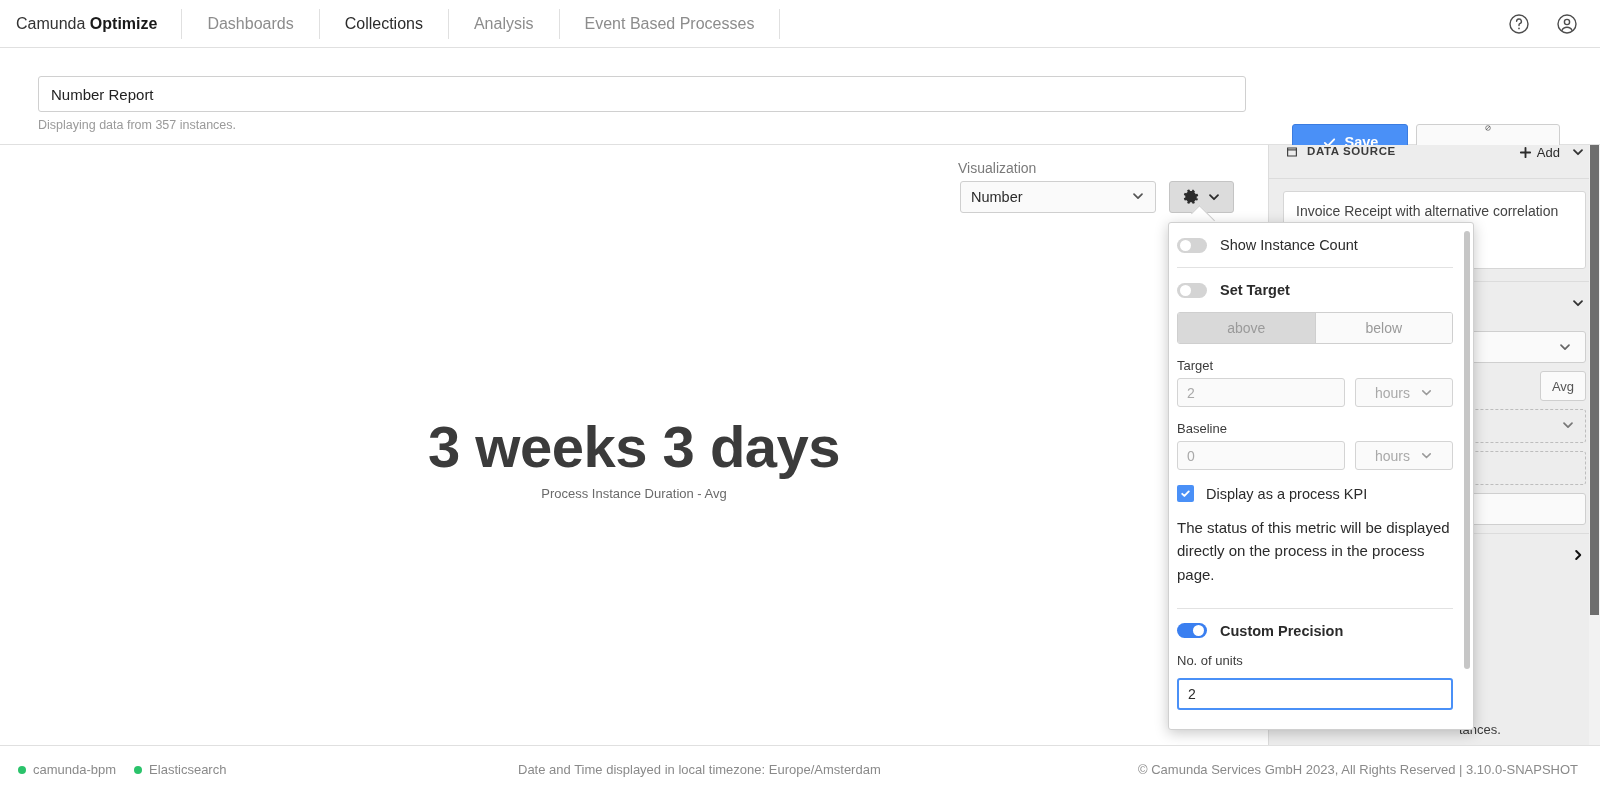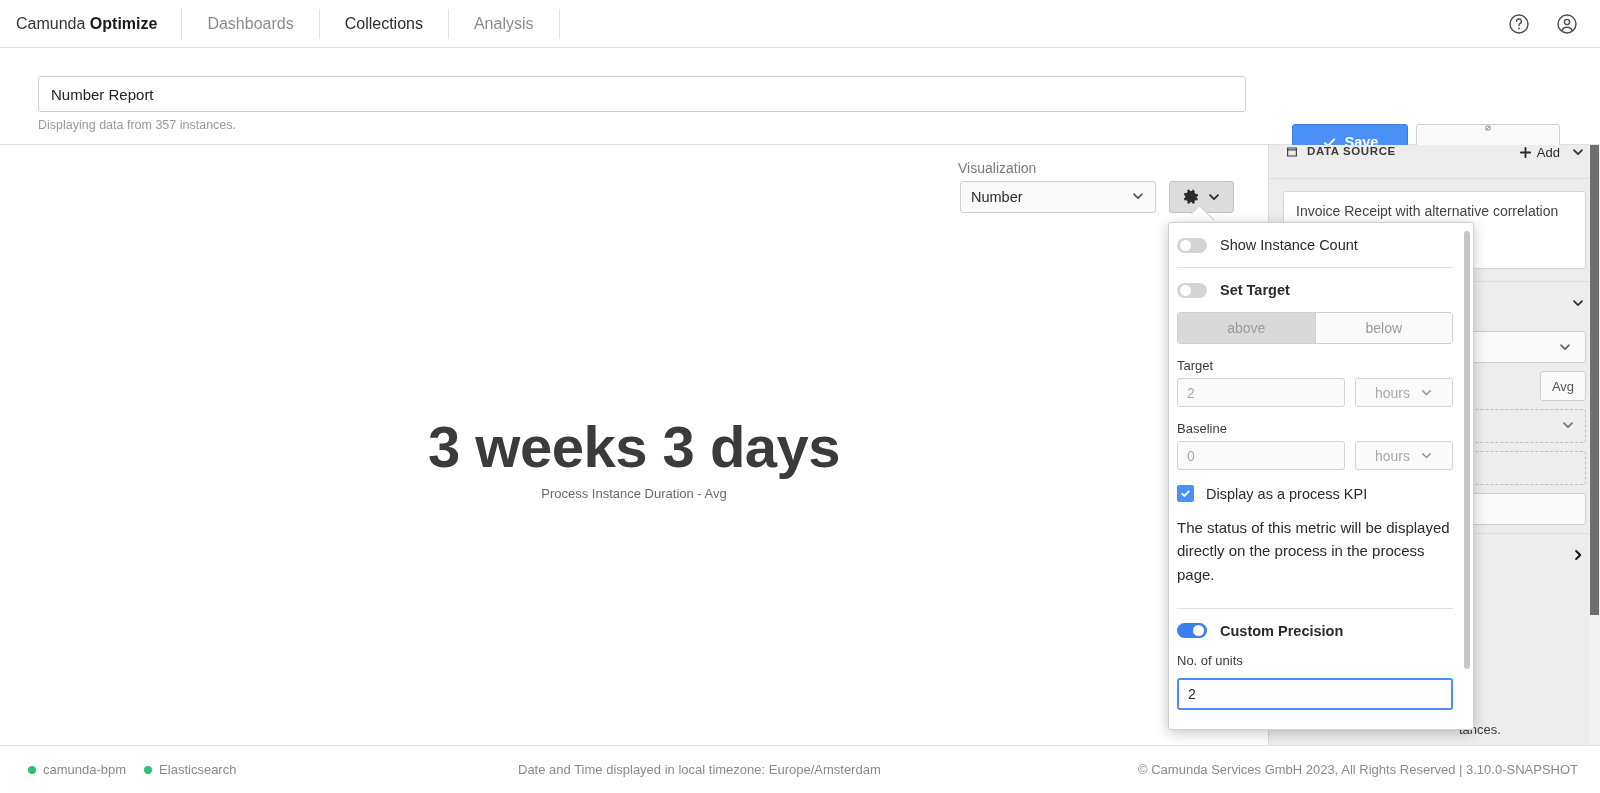--- a/index.html
+++ b/index.html
@@ -208,39 +208,40 @@
     position: absolute; right: 3px; top: 8px; width: 6px; height: 490px;
   }
   .pop-scroll .thumb { position: absolute; left: 0; top: 0; width: 6px; height: 438px; background: #c6c6c6; border-radius: 3px; }
 
   
   .footer {
     position: absolute; bottom: 0; left: 0; width: 1600px; height: 48px;
     background: #fff; border-top: 1px solid #e0e0e0;
     display: flex; align-items: center; font-size: 13px; color: #8a8a8a;
   }
-  .f-left { display: flex; align-items: center; gap: 18px; padding-left: 28px; }
+  .f-left { display: flex; align-items: center; gap: 18px; padding-left: 18px; }
   .f-conn { display: flex; align-items: center; gap: 7px; }
   .dot { width: 8px; height: 8px; border-radius: 50%; background: #2bc36b; flex: none; }
   .f-center { position: absolute; left: 518px; }
   .f-right { position: absolute; right: 22px; }
 </style>
 </head>
 <body>
 
 <div class="app">
 
   <div class="header">
     <div class="brand">
       <span>Camunda </span><b>Optimize</b>
     </div>
     <div class="nav">
       <div class="nav-item">Dashboards</div>
       <div class="nav-item active">Collections</div>
       <div class="nav-item">Analysis</div>
+      <div class="nav-item">Event Based Processes</div>
       <div class="nav-end"></div>
     </div>
     <div class="header-right">
       <div class="icon-btn">
         <svg width="24" height="24" viewBox="0 0 24 24" fill="none" stroke="#4d4d4d" stroke-width="1.4">
           <circle cx="12" cy="12" r="9"></circle>
           <path d="M9.6 9.3a2.4 2.4 0 1 1 3.2 2.3c-.6.3-.8.8-.8 1.4v.5" stroke-linecap="round"></path>
           <circle cx="12" cy="16.4" r="0.85" fill="#4d4d4d" stroke="none"></circle>
         </svg>
       </div>

